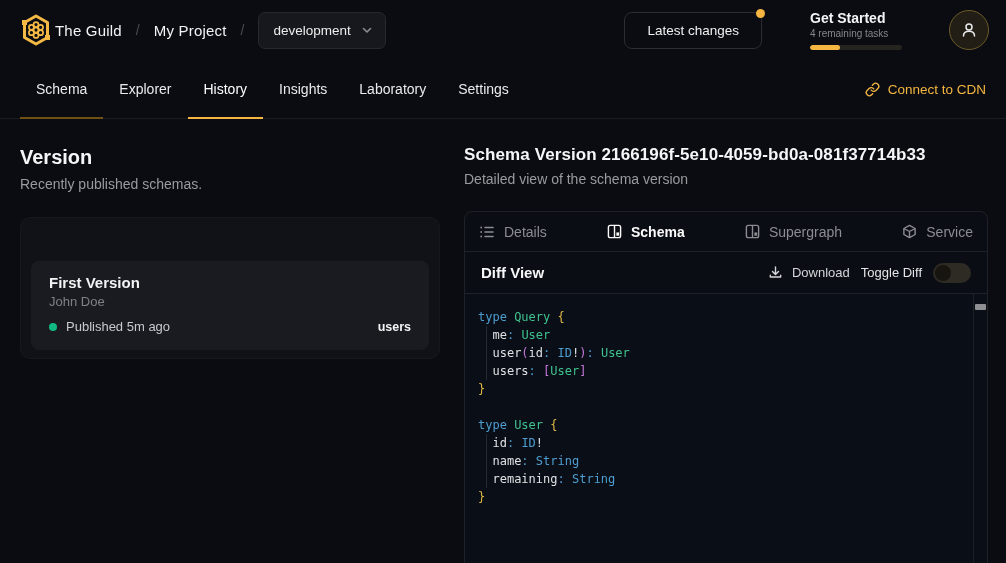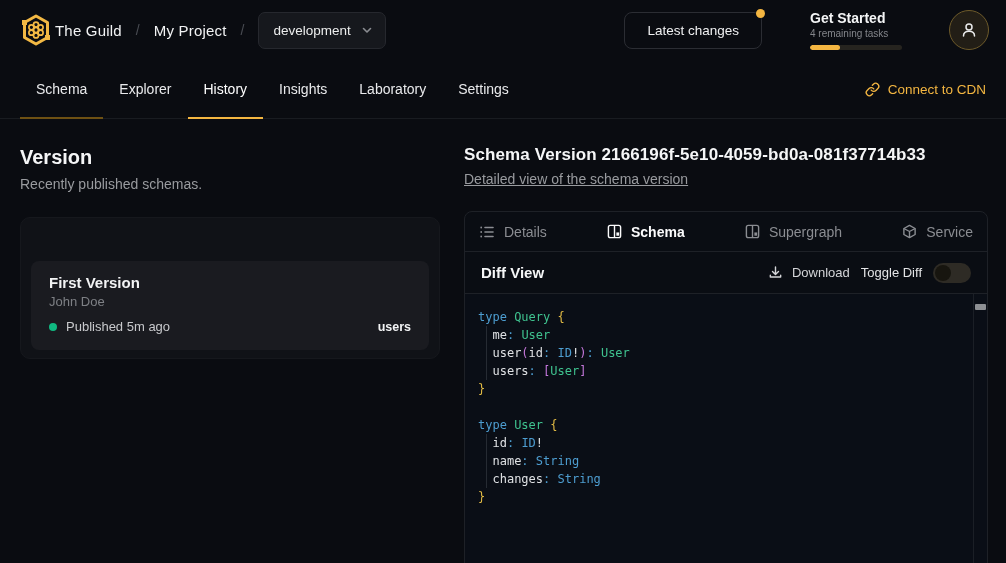--- a/index.html
+++ b/index.html
@@ -48,21 +48,21 @@
   .version-item { background:#1a1b20; border-radius:8px; height:89px; padding:13px 18px; cursor:pointer; }
   .vi-title { font-size:15px; font-weight:700; color:#f2f3f4; }
   .vi-author { font-size:13px; color:#7e8085; margin-top:3px; }
   .vi-row { display:flex; align-items:center; margin-top:10px; }
   .vi-dot { width:8px; height:8px; border-radius:50%; background:#10b981; margin-right:9px; }
   .vi-status { font-size:13px; color:#c8c9cc; }
   .vi-service { margin-left:auto; font-size:12.5px; font-weight:700; color:#f2f3f4; }
 
   .right-col { flex:1; padding:26px 18px 0 4px; }
   .rd-title { font-size:17px; font-weight:700; color:#f5f6f7; letter-spacing:.1px; }
-  .rd-sub { font-size:14px; color:#999b9f; margin-top:6px;text-decoration:underline; }
+  .rd-sub { font-size:14px; color:#999b9f; margin-top:6px; }
 
   .detail-box { margin-top:24px; border:1px solid #1e2127; border-radius:8px 8px 0 0; height:370px;
     display:flex; flex-direction:column; background:#0a0d13; }
   .detail-tabs { height:40px; display:flex; align-items:center; padding:0 14px; gap:30px;
     border-bottom:1px solid #1e2127; flex:0 0 auto;justify-content:space-between; }
   .dtab { display:flex; align-items:center; gap:9px; font-size:14px; color:#8b8d92; cursor:pointer; }
   .dtab svg { stroke:#8b8d92; }
   .dtab.active { color:#fbfbfc; font-weight:600; }
   .dtab.active svg { stroke:#fbfbfc; }
 
@@ -258,21 +258,21 @@
         <div id="code-block">
             <div class="cl"><span class="tk-kw">type </span><span class="tk-typ">Query </span><span class="tk-brc">{</span></div>
             <div class="cl"><span class="tk-pln">  </span><span class="tk-fld">me</span><span class="tk-pun">:</span><span class="tk-pln"> </span><span class="tk-typ">User</span></div>
             <div class="cl"><span class="tk-pln">  </span><span class="tk-fld">user</span><span class="tk-par">(</span><span class="tk-fld">id</span><span class="tk-pun">:</span><span class="tk-pln"> </span><span class="tk-scl">ID</span><span class="tk-fld">!</span><span class="tk-par">)</span><span class="tk-pun">:</span><span class="tk-pln"> </span><span class="tk-typ">User</span></div>
             <div class="cl"><span class="tk-pln">  </span><span class="tk-fld">users</span><span class="tk-pun">:</span><span class="tk-pln"> </span><span class="tk-par">[</span><span class="tk-typ">User</span><span class="tk-par">]</span></div>
             <div class="cl"><span class="tk-brc">}</span></div>
             <div class="cl">&nbsp;</div>
             <div class="cl"><span class="tk-kw">type </span><span class="tk-typ">User </span><span class="tk-brc">{</span></div>
             <div class="cl"><span class="tk-pln">  </span><span class="tk-fld">id</span><span class="tk-pun">:</span><span class="tk-pln"> </span><span class="tk-scl">ID</span><span class="tk-fld">!</span></div>
             <div class="cl"><span class="tk-pln">  </span><span class="tk-fld">name</span><span class="tk-pun">:</span><span class="tk-pln"> </span><span class="tk-scl">String</span></div>
-            <div class="cl"><span class="tk-pln">  </span><span class="tk-fld">changes</span><span class="tk-pun">:</span><span class="tk-pln"> </span><span class="tk-scl">String</span></div>
+            <div class="cl"><span class="tk-pln">  </span><span class="tk-fld">remaining</span><span class="tk-pun">:</span><span class="tk-pln"> </span><span class="tk-scl">String</span></div>
             <div class="cl"><span class="tk-brc">}</span></div>
           </div>
         <div class="code-scrollbar">
           <div class="code-thumb"></div>
         </div>
       </div>
     </div>
   </div>
 </div>
 

